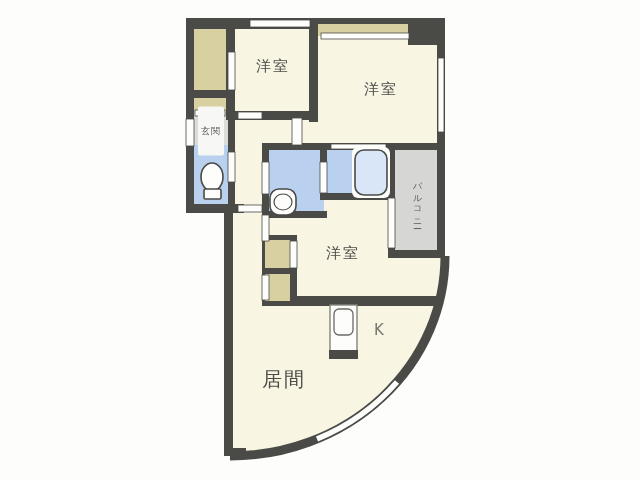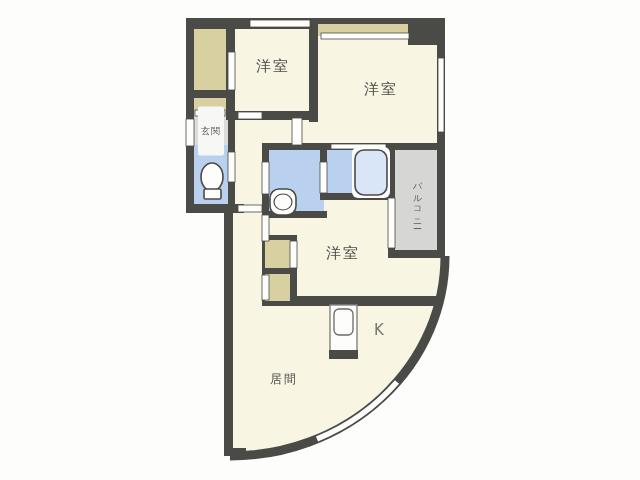--- a/index.html
+++ b/index.html
@@ -20,21 +20,21 @@
     font-family:"DejaVu Sans","Liberation Sans",sans-serif;
     overflow:hidden;
   }
   .stage{position:relative;width:640px;height:396px;background:var(--bg);}
   .stage svg{position:absolute;left:0;top:0;}
   .label{
     position:absolute;transform:translate(-50%,-50%);
     color:var(--label);white-space:nowrap;pointer-events:none;
   }
   .room-label{font-size:15px;letter-spacing:2px;}
-  .living-label{font-size:12px;letter-spacing:2px;text-align:center;}
+  .living-label{font-size:20px;letter-spacing:2px;text-align:center;}
   .k-label{font-size:15px;color:var(--label-soft);letter-spacing:0;}
   .genkan-label{
     font-size:9px;color:#555551;background:#f7f7f5;
     padding:18px 3px;border-radius:2px;letter-spacing:1px;
   }
   .balcony-label{
     font-size:9px;color:#5a5a57;
     writing-mode:vertical-rl;text-orientation:upright;
     letter-spacing:2px;transform:translate(-50%,-50%);
   }

